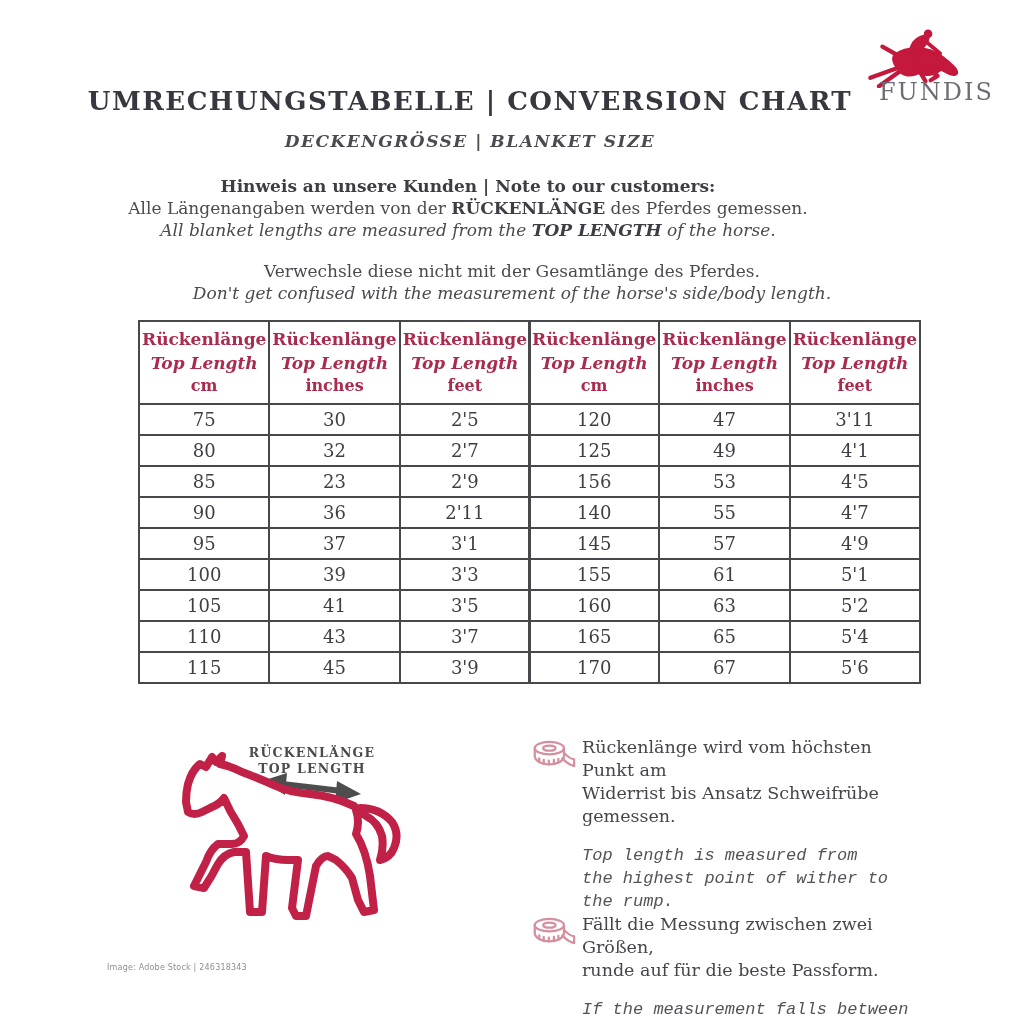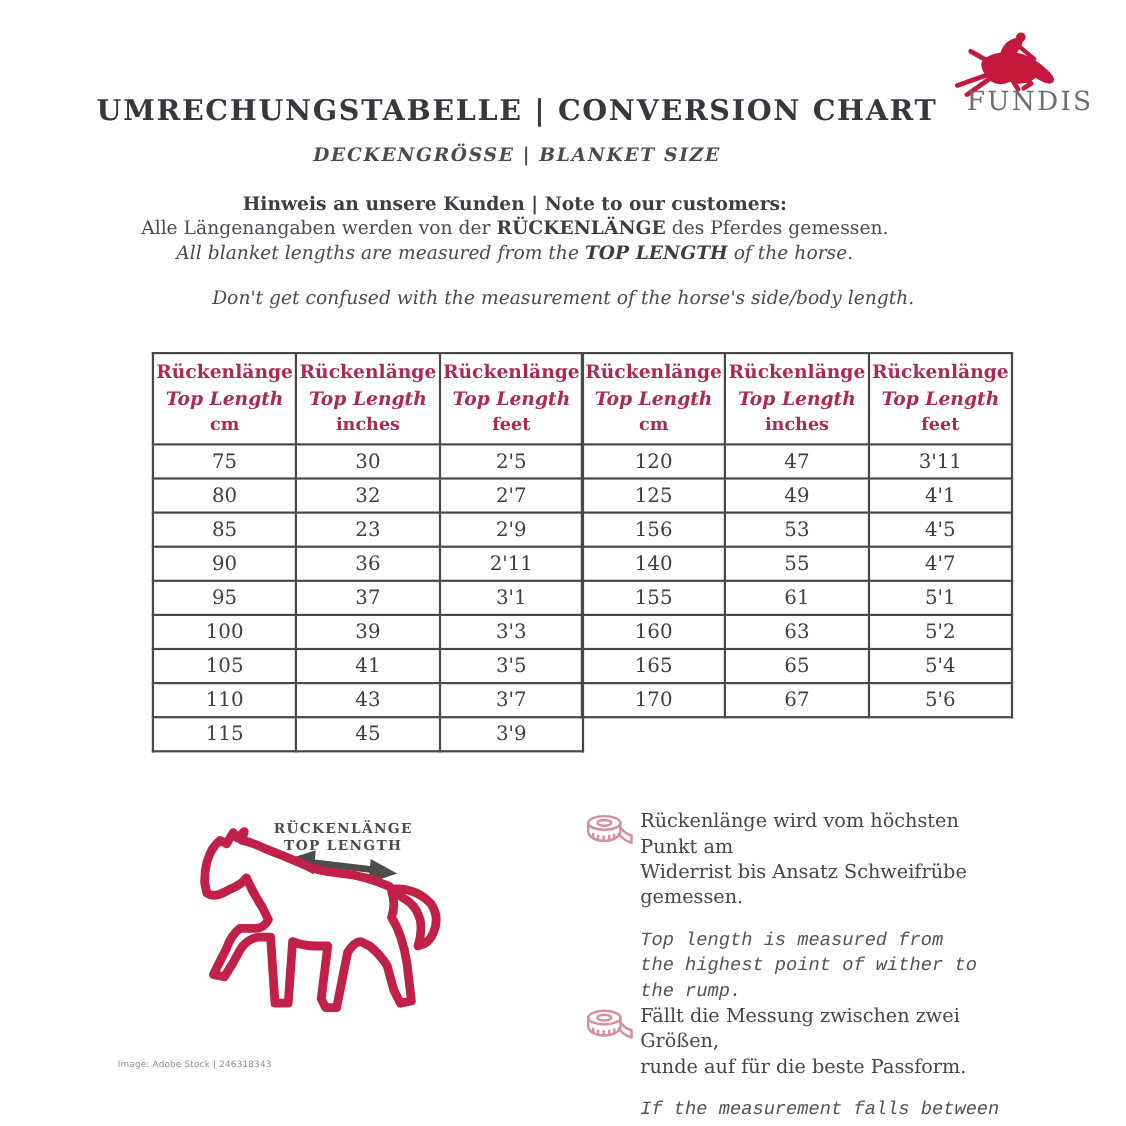--- a/index.html
+++ b/index.html
@@ -97,20 +97,21 @@
 
   <div class="title">UMRECHUNGSTABELLE | CONVERSION CHART</div>
   <div class="subtitle">DECKENGRÖSSE | BLANKET SIZE</div>
 
   <div class="intro">
     <div class="head">Hinweis an unsere Kunden | Note to our customers:</div>
     <div><span>Alle Längenangaben werden von der </span><b>RÜCKENLÄNGE</b><span> des Pferdes gemessen.</span></div>
     <div class="em"><span>All blanket lengths are measured from the </span><b>TOP LENGTH</b><span> of the horse.</span></div>
   </div>
   <div class="intro2">
+    <div>Verwechsle diese nicht mit der Gesamtlänge des Pferdes.</div>
     <div class="em">Don't get confused with the measurement of the horse's side/body length.</div>
   </div>
 
   <table class="tbl tbl-left">
     <colgroup>
         <col>
         <col>
         <col>
       </colgroup>
     <thead>
@@ -219,20 +220,25 @@
         </tr>
         <tr>
           <td>156</td>
           <td>53</td>
           <td>4'5</td>
         </tr>
         <tr>
           <td>140</td>
           <td>55</td>
           <td>4'7</td>
+        </tr>
+        <tr>
+          <td>145</td>
+          <td>57</td>
+          <td>4'9</td>
         </tr>
         <tr>
           <td>155</td>
           <td>61</td>
           <td>5'1</td>
         </tr>
         <tr>
           <td>160</td>
           <td>63</td>
           <td>5'2</td>

